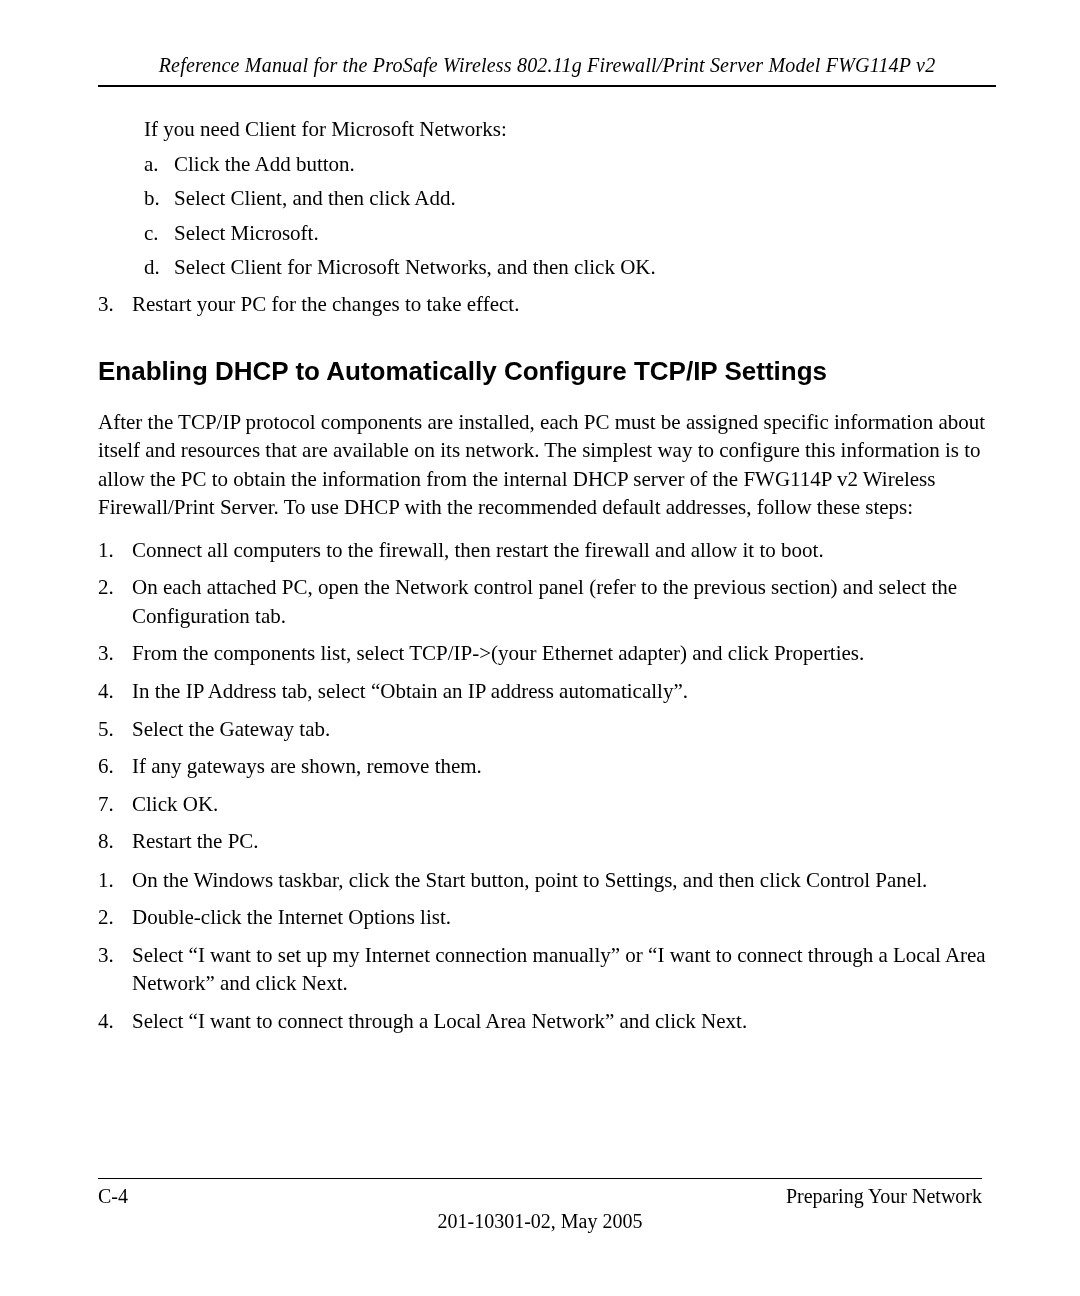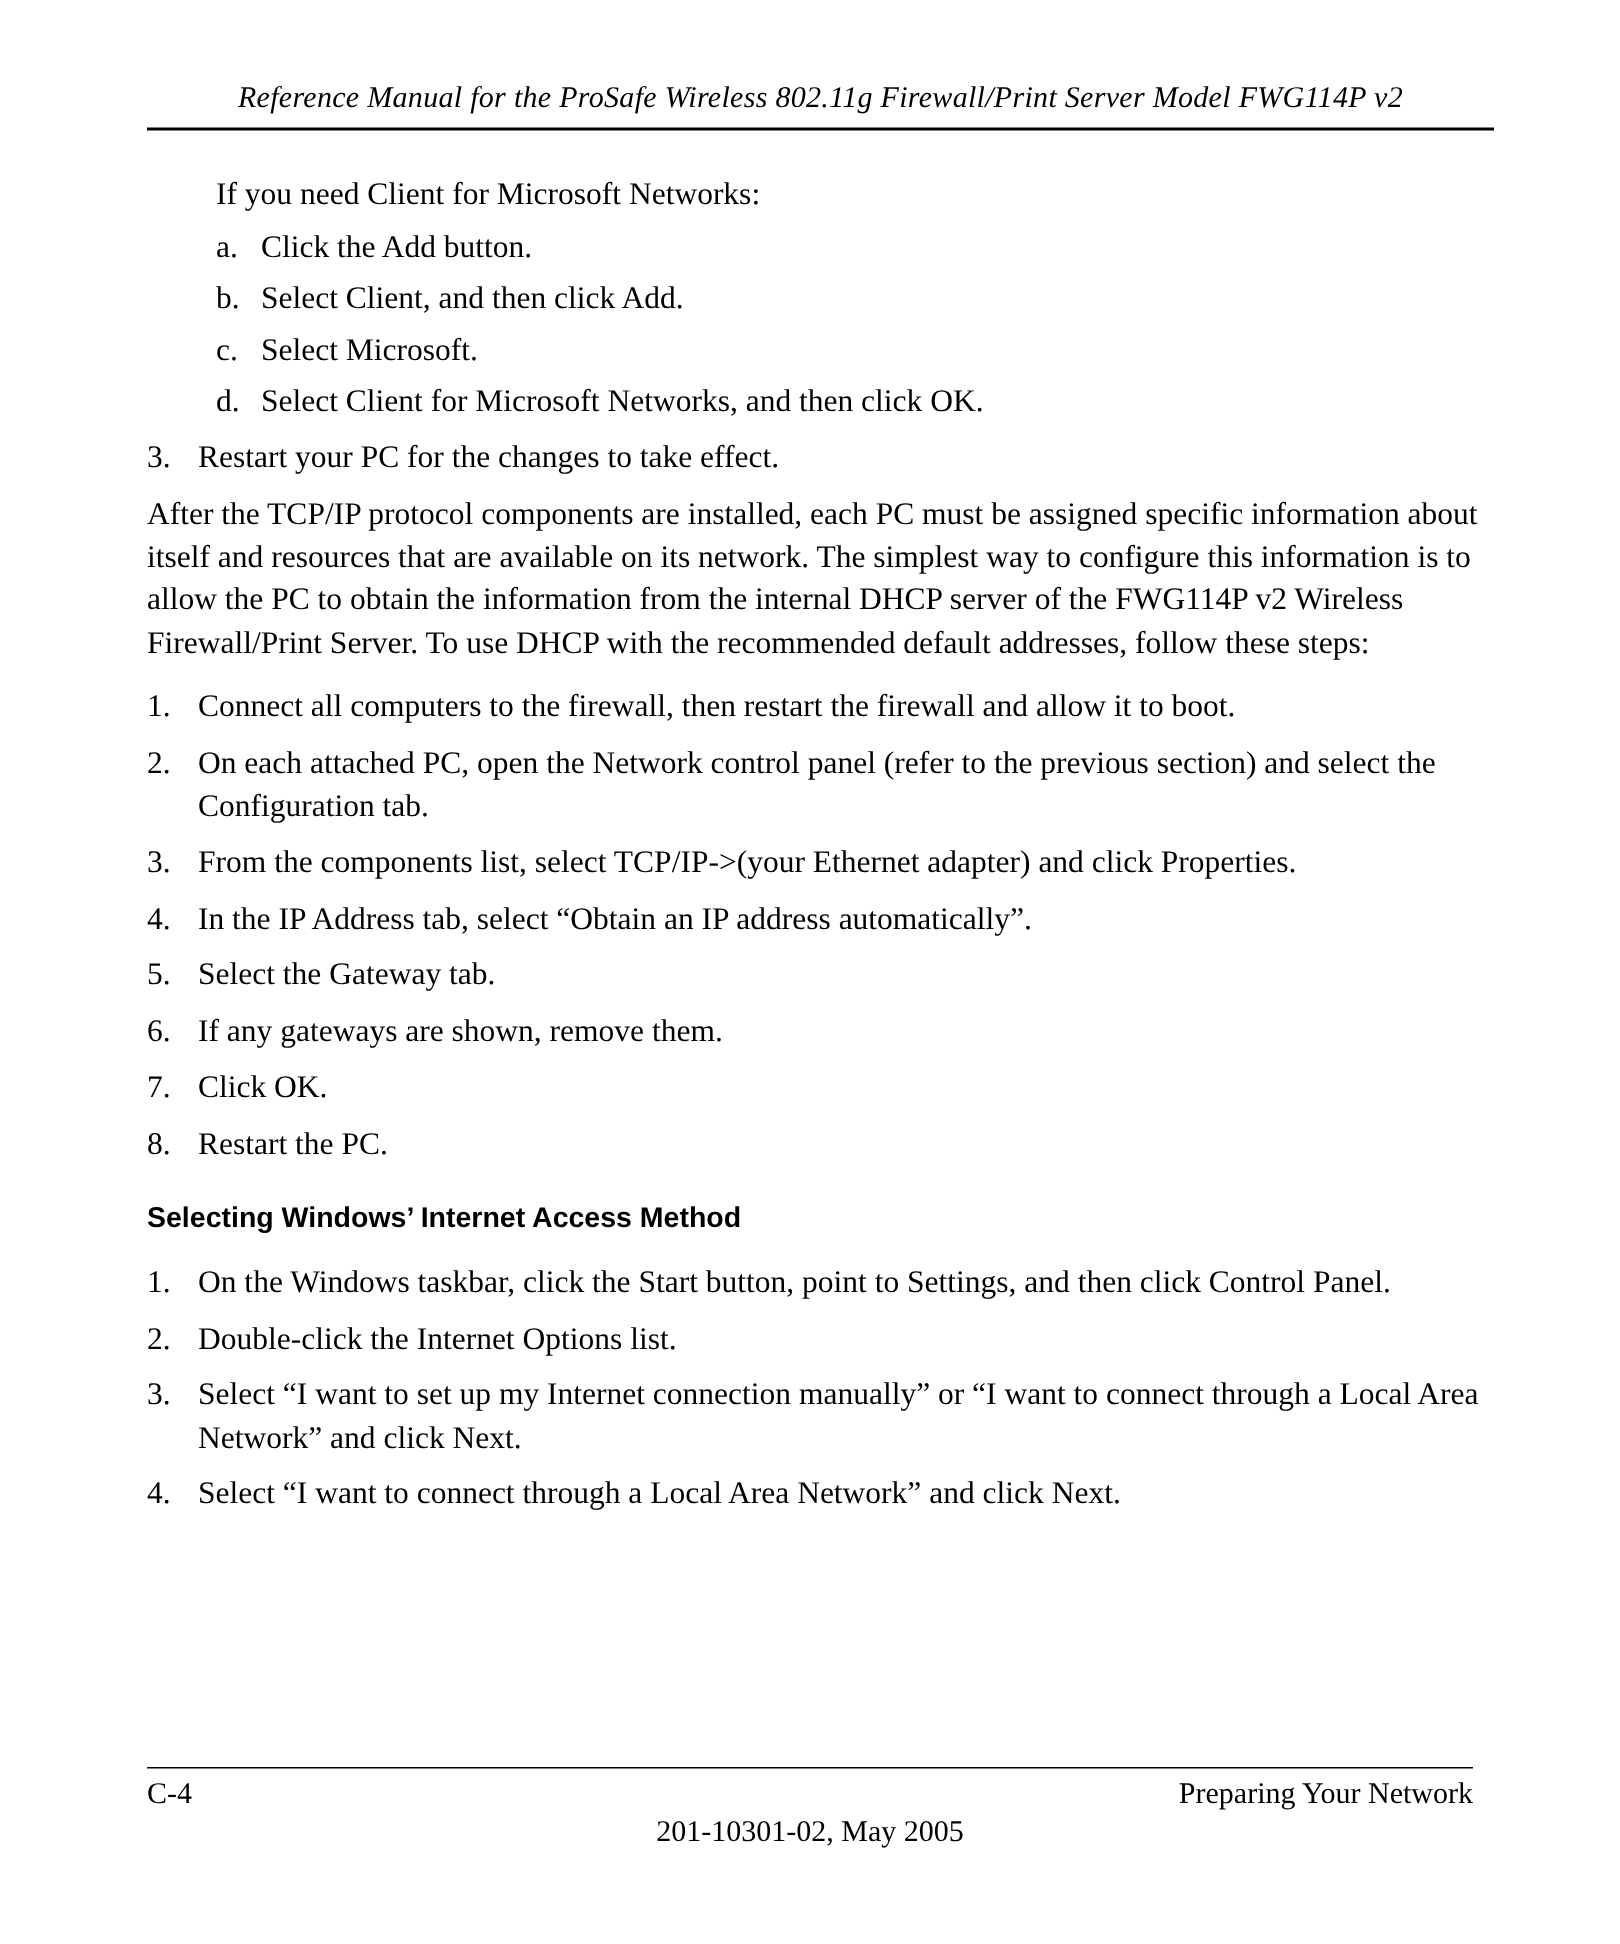--- a/index.html
+++ b/index.html
@@ -128,20 +128,21 @@
           <div class="list-content">Select Client for Microsoft Networks, and then click OK.</div>
         </div>
       </div>
     </div>
 
     <div class="list-row" style="margin-top:8px;">
       <div class="list-marker num">3.</div>
       <div class="list-content">Restart your PC for the changes to take effect.</div>
     </div>
 
+    <div class="h2">Enabling DHCP to Automatically Configure TCP/IP Settings</div>
 
     <div class="para">After the TCP/IP protocol components are installed, each PC must be assigned specific information about itself and resources that are available on its network. The simplest way to configure this information is to allow the PC to obtain the information from the internal DHCP server of the FWG114P v2 Wireless Firewall/Print Server. To use DHCP with the recommended default addresses, follow these steps:</div>
 
     <div class="ol-block">
       <div class="list-row">
         <div class="list-marker num">1.</div>
         <div class="list-content">Connect all computers to the firewall, then restart the firewall and allow it to boot.</div>
       </div>
       <div class="list-row">
         <div class="list-marker num">2.</div>
@@ -167,21 +168,20 @@
         <div class="list-marker num">7.</div>
         <div class="list-content">Click OK.</div>
       </div>
       <div class="list-row">
         <div class="list-marker num">8.</div>
         <div class="list-content">Restart the PC.</div>
       </div>
     </div>
 
 
-    <div class="h3">Selecting Windows’ Internet Access Method</div>
 
     <div class="ol-block">
       <div class="list-row">
         <div class="list-marker num">1.</div>
         <div class="list-content">On the Windows taskbar, click the Start button, point to Settings, and then click Control Panel.</div>
       </div>
       <div class="list-row">
         <div class="list-marker num">2.</div>
         <div class="list-content">Double-click the Internet Options list.</div>
       </div>

